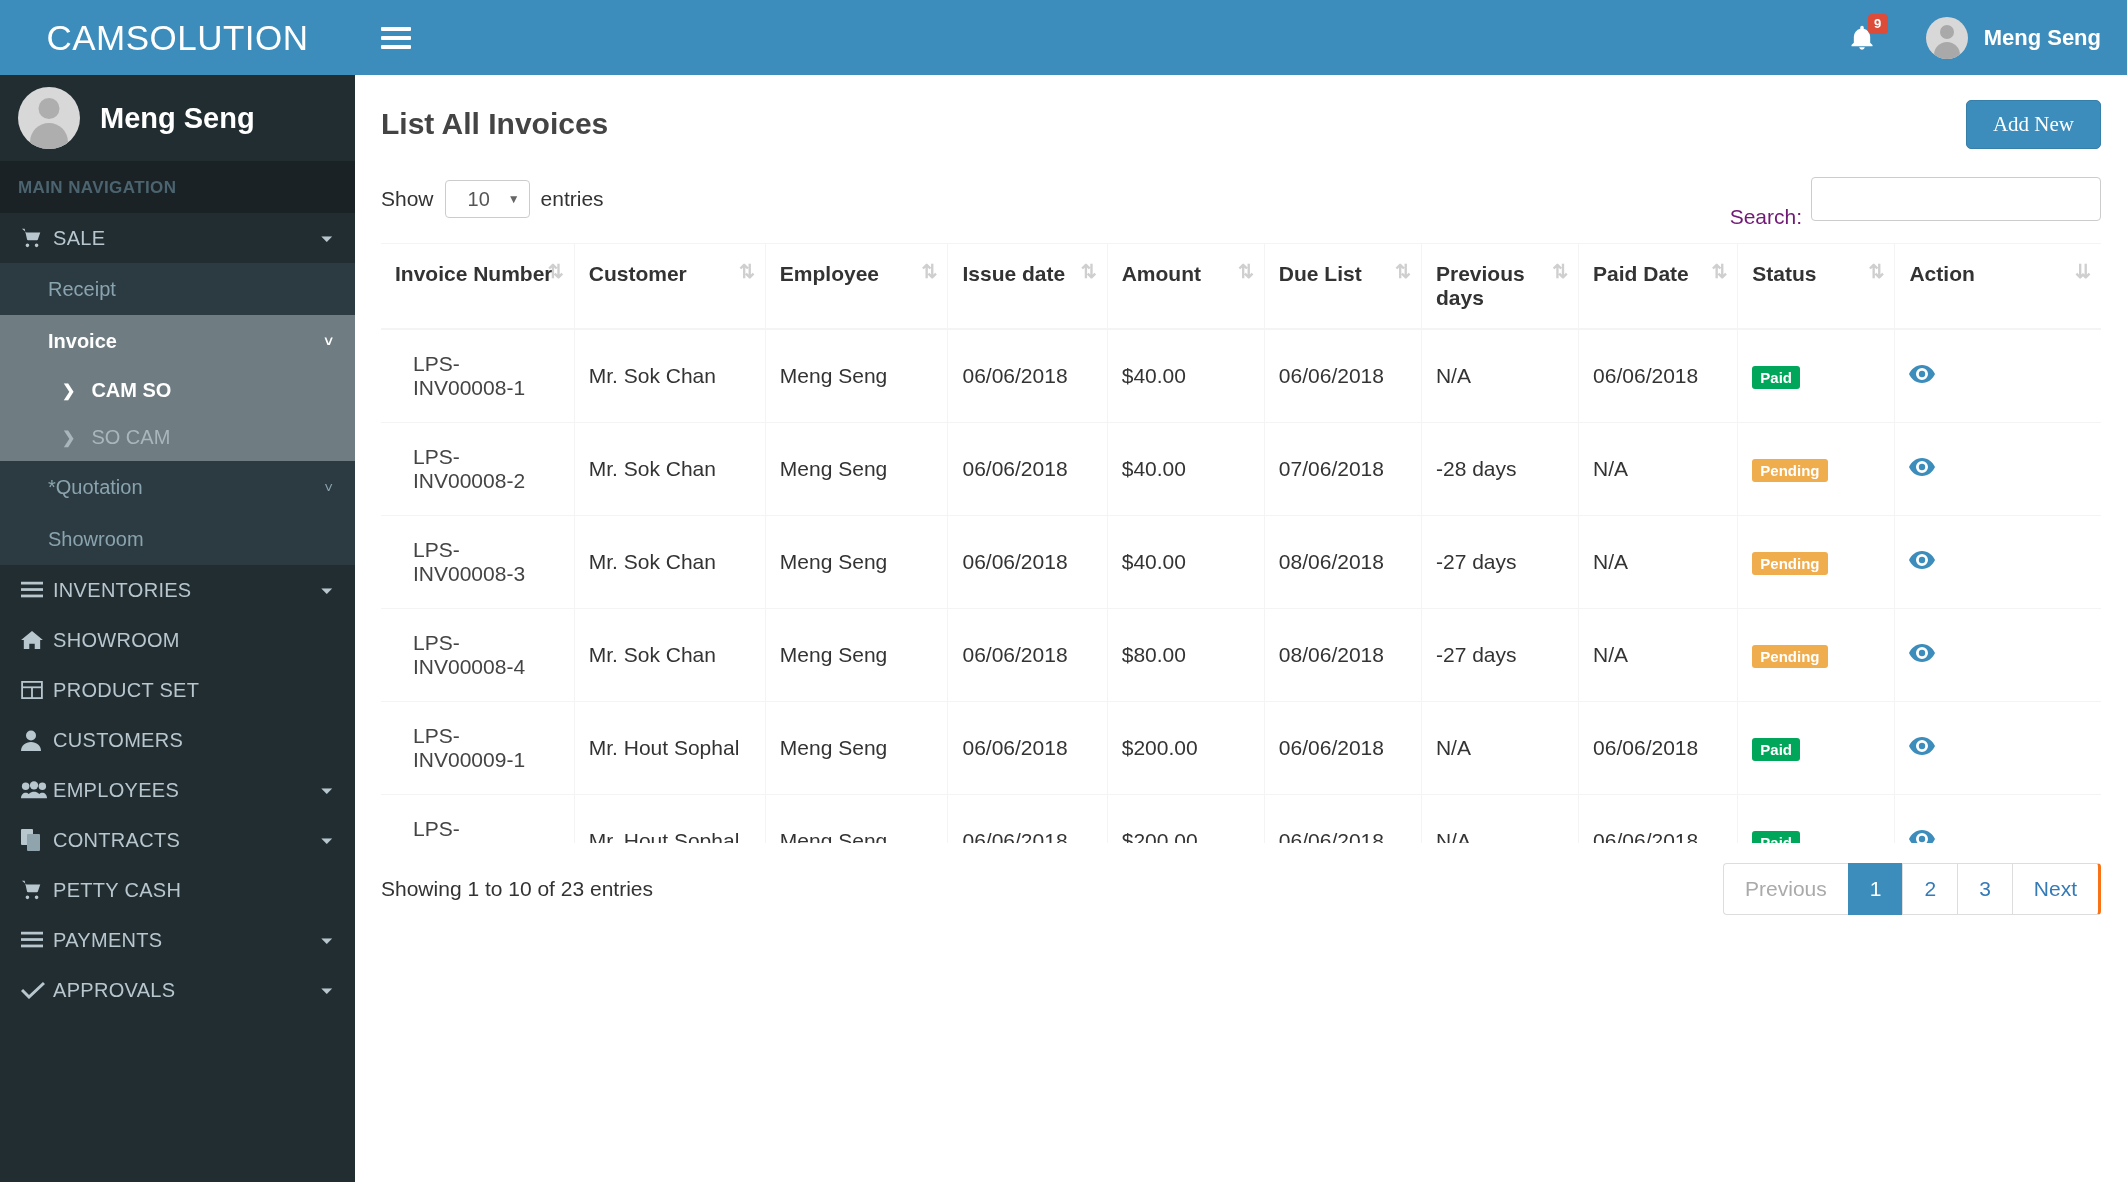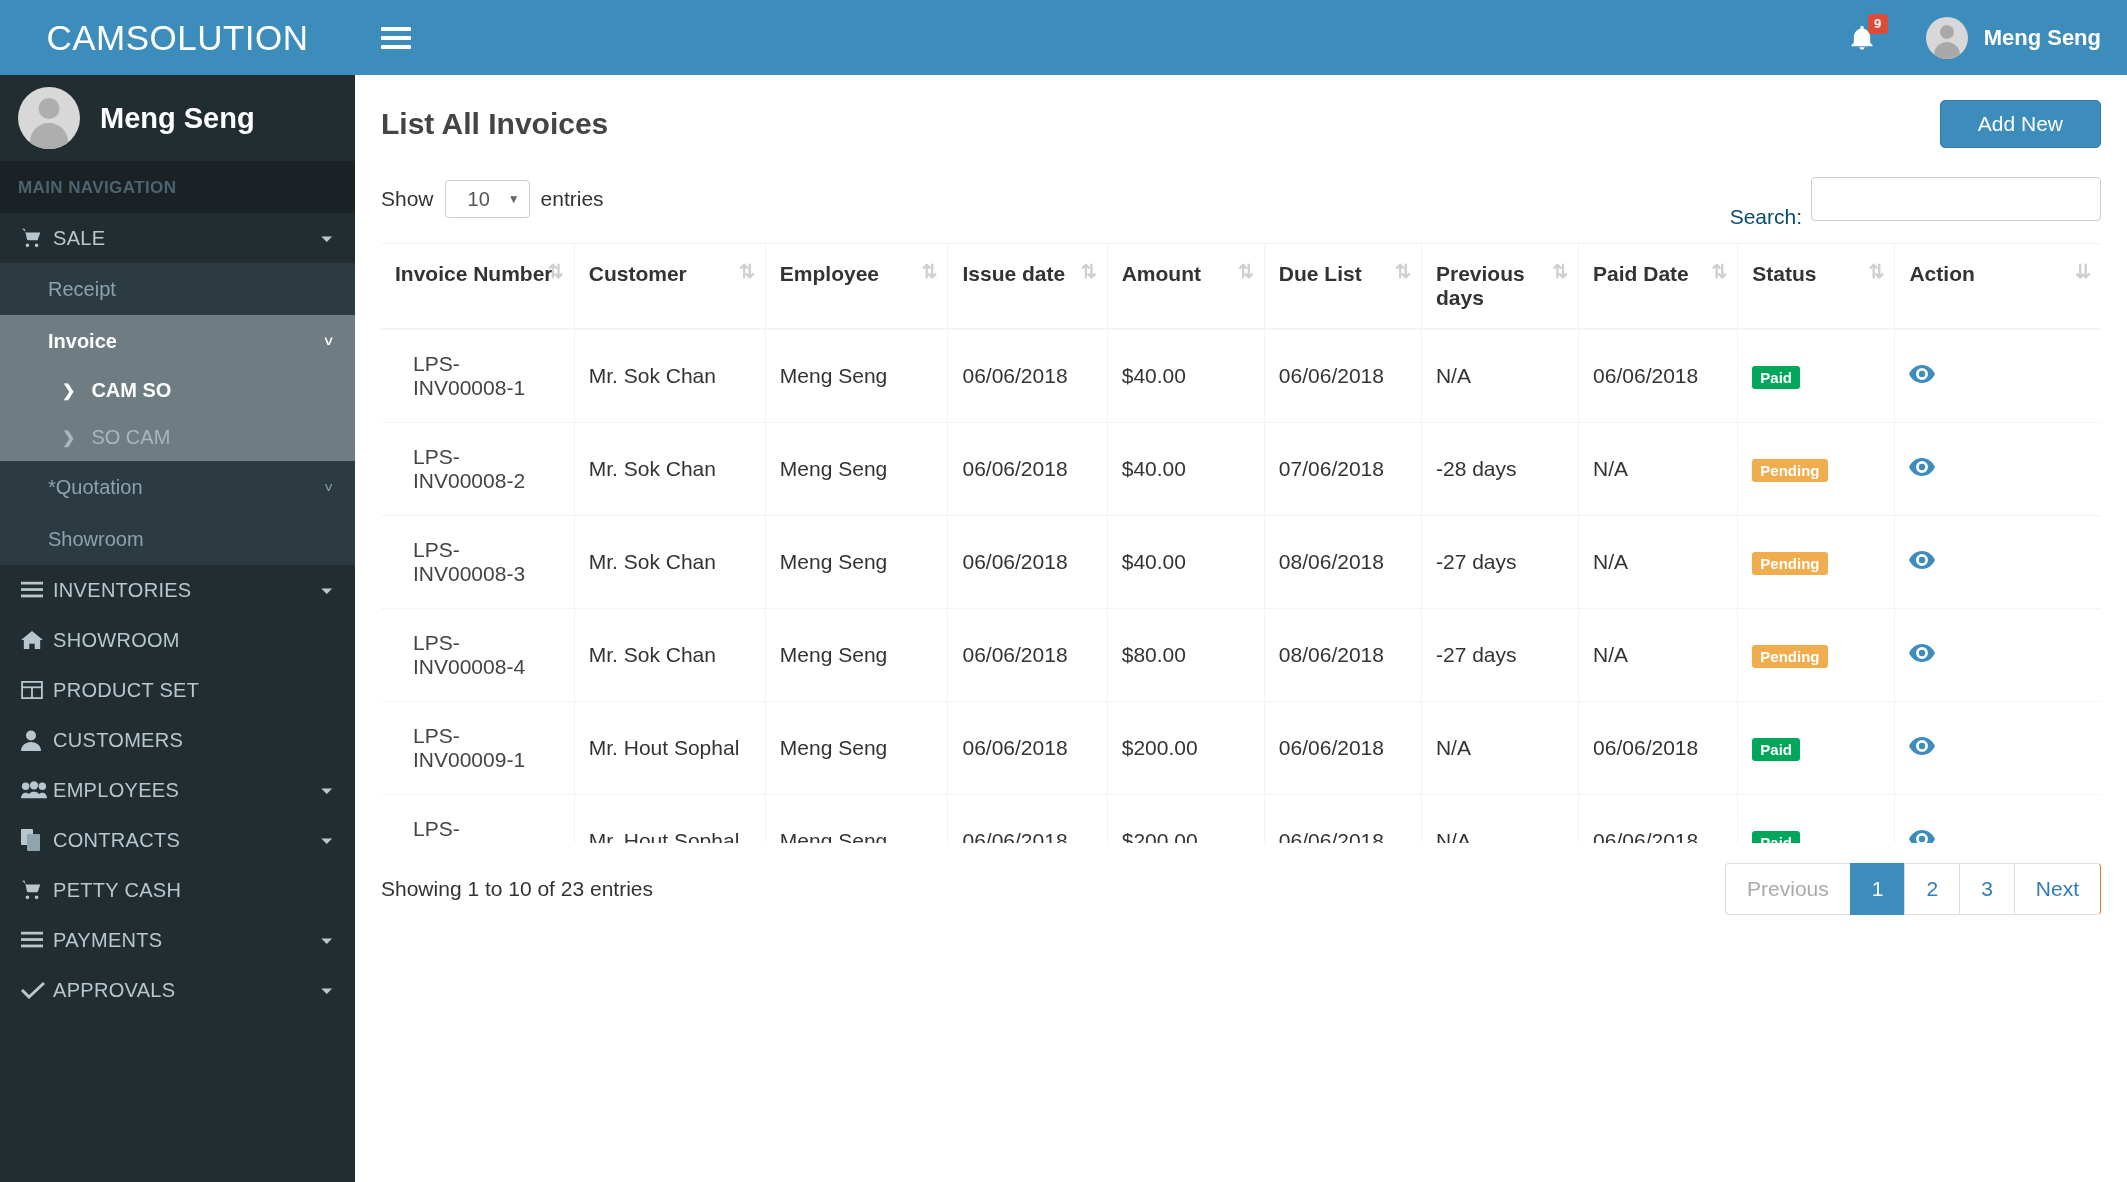--- a/index.html
+++ b/index.html
@@ -137,22 +137,22 @@
     display: flex; align-items: center;
     padding: 26px 26px 0 26px;
     height: 72px;
   }
   .page-title { font-size: 30px; color: #444; font-weight: 700; }
   .btn-add {
     margin-left: auto;
     background: #3c8dbc; color: #fff;
     border: 1px solid #367fa9;
     border-radius: 5px;
-    font-size: 21px; padding: 11px 37px;
-    cursor: pointer; font-family: Liberation Sans, sans-serif;
+    font-size: 21px; padding: 11px 26px;
+    cursor: pointer; font-family: Liberation Serif, serif;
   }
 
   .box { padding: 0 26px; }
   .table-controls {
     display: flex; 
     padding: 22px 0 14px 0;
   }
   .show-entries { display: flex; align-items: center; font-size: 21px; color: #333; }
   .length-select {
     margin: 0 11px;
@@ -165,21 +165,21 @@
     position: relative; cursor: pointer;
     width: 85px;
   }
   .select-wrap { position: relative; display: inline-block; }
   .select-wrap .caret {
     position: absolute; right: 21px; top: 50%;
     transform: translateY(-50%);
     pointer-events: none; color: #666; font-size: 12px;
   }
   .search-wrap { margin-left: auto; display: flex; align-items: center; }
-  .search-label { font-size: 21px; color: #0c4a6e; margin-right: 9px; margin-top: 36px; }
+  .search-label { font-size: 21px; color: #701a75; margin-right: 9px; margin-top: 36px; }
   .search-input {
     width: 290px; height: 44px;
     border: 1px solid #ccc; border-radius: 4px;
     font-size: 19px; padding: 0 12px; font-family: inherit;
     background: #fff; color: #333;
   }
 
   .table-scroll {
     width: 1720px; height: 600px; overflow: hidden;
     border-top: 1px solid #f4f4f4;
@@ -230,21 +230,21 @@
   }
   .info-text { font-size: 21px; color: #333; }
   .pagination { margin-left: auto; display: flex; }
   .pg {
     border: 1px solid #ddd; border-right: none;
     background: #fff; color: #337ab7;
     font-size: 21px; padding: 13px 21px;
     cursor: pointer; font-family: inherit;
   }
   .pg:first-child { border-radius: 4px 0 0 4px; }
-  .pg:last-child { border-right: 1px solid #f97316; border-radius: 0 4px 4px 0; }
+  .pg:last-child { border-right: 3px solid #f97316; border-radius: 0 4px 4px 0; }
   .pg.disabled { color: #aaa; }
   .pg.active { background: #3c8dbc; border-color: #3c8dbc; color: #fff; }
 
   svg { display: block; }
 </style>
 </head>
 <body>
 
 <div class="app">
 

